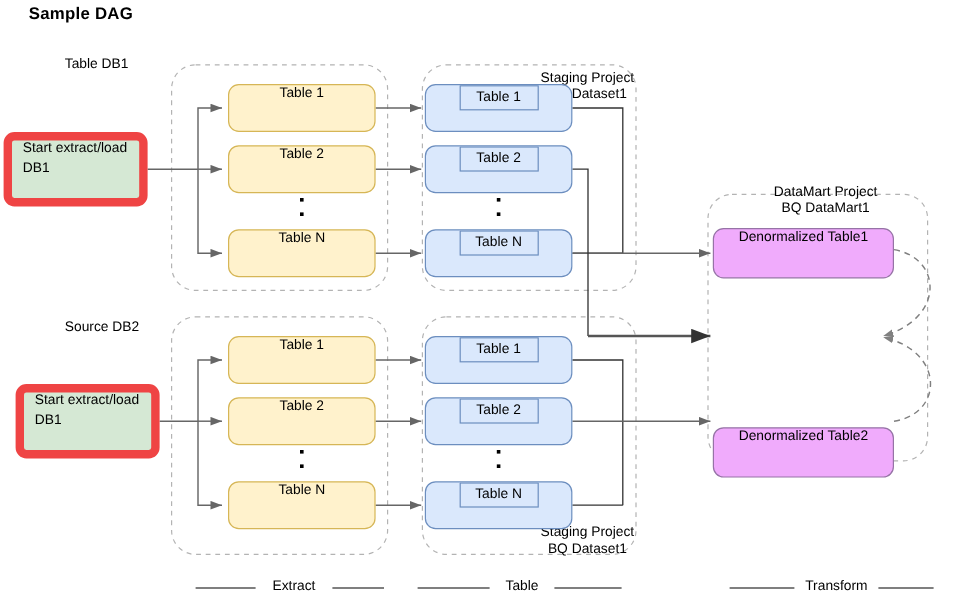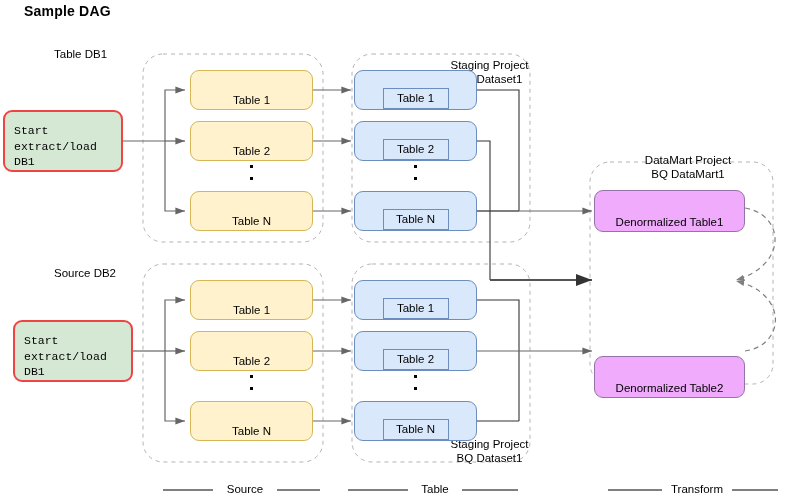--- a/index.html
+++ b/index.html
@@ -11,28 +11,28 @@
   #canvas{position:absolute;left:0;top:0;width:811px;height:405px;}
   .svg-layer{position:absolute;left:0;top:0;width:811px;height:499px;}
 
   .title{
     position:absolute;left:24px;top:3px;
     font-size:14px;font-weight:bold;letter-spacing:.2px;
   }
 
   .node{
     position:absolute;box-sizing:border-box;
-    display:flex;align-items:flex-end;
+    display:flex;align-items:flex-start;
     font-size:11.5px;line-height:1.35;
   }
   .node.center{justify-content:center;text-align:center;}
   .node.left{justify-content:flex-start;text-align:left;padding-left:9px;}
 
   .green{
-    background:#d5e8d4;border:2px solid #ef4444;border-radius:9px;font-family:Liberation Mono, monospace;
+    background:#d5e8d4;border:7px solid #ef4444;border-radius:9px;
   }
   .yellow{
     background:#fff2cc;border:1px solid #d6b656;border-radius:9px;
   }
   .blue{
     background:#dae8fc;border:1px solid #6c8ebf;border-radius:9px;
     justify-content:center;
   }
   .blue .inner{
     box-sizing:border-box;
@@ -226,17 +226,17 @@
 
   <div class="node purple" style="left:594px;top:190px;width:151px;height:42px;">
     <span>Denormalized Table1</span>
   </div>
 
 
   <div class="node purple" style="left:594px;top:330px;width:151px;height:42px;margin-top:26px;">
     <span>Denormalized Table2</span>
   </div>
 
-  <div class="phase-label" style="left:213px;top:483px;width:58px;">Source</div>
+  <div class="phase-label" style="left:213px;top:483px;width:58px;">Extract</div>
   <div class="phase-label" style="left:408px;top:483px;width:48px;">Table</div>
   <div class="phase-label" style="left:662px;top:483px;width:64px;">Transform</div>
 
 </div>
 
 </body></html>

